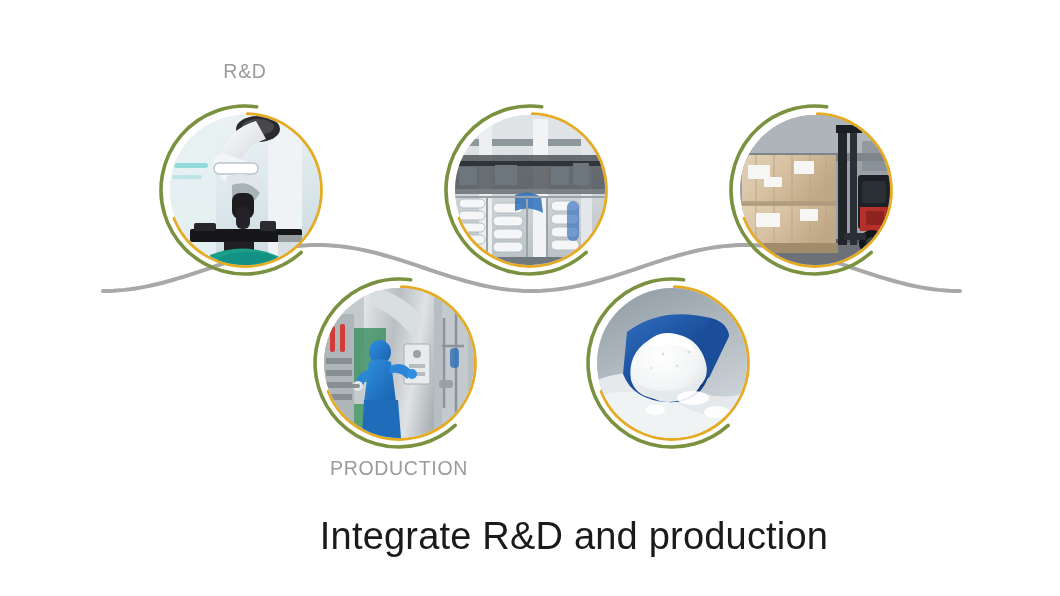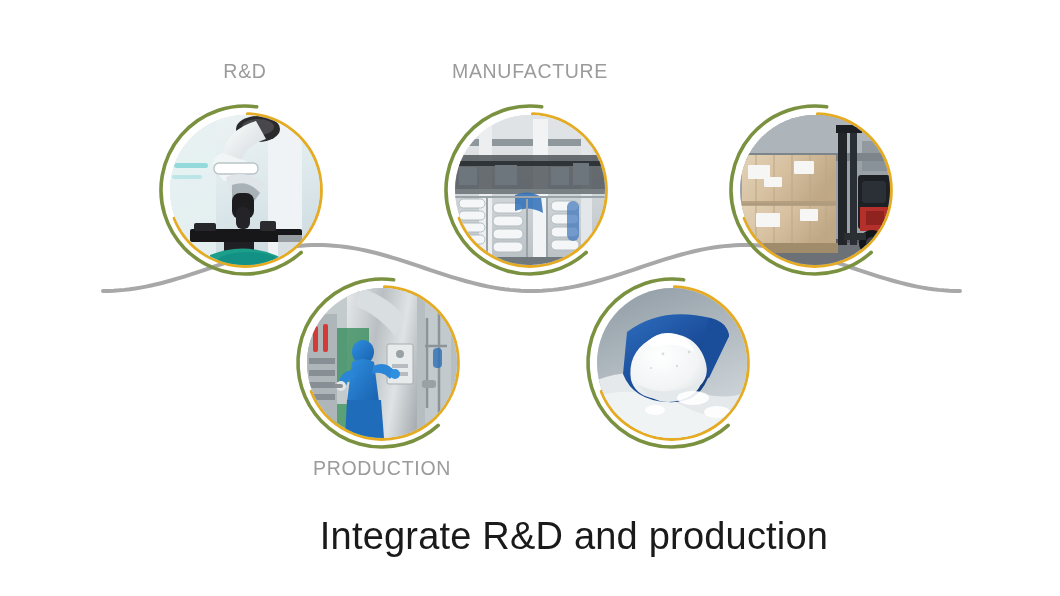--- a/index.html
+++ b/index.html
@@ -192,21 +192,20 @@
     <g stroke="#9aa3a8" stroke-width="2" fill="none">
       <path d="M0 82 H150"></path>
                 <path d="M32 82 V150"></path>
                 <path d="M72 84 V150"></path>
                 <path d="M92 82 V150"></path>
     </g>
     <rect x="0" y="142" width="150" height="8" fill="#6f787d"></rect>
   </svg>
 </div>
         </div>
-        <div class="node-label label-above">MANUFACTURE</div>
       </div>
       <div class="node" style="left: 727px; top: 102px; width: 176px; height: 176px;">
         <div class="ring-wrap">
           <svg class="ring-svg" viewBox="0 0 176 176">
             <path d="M 99.69 4.82 A 84 84 0 1 0 144.21 150.42" fill="none" stroke="#7a9140" stroke-width="3.6" stroke-linecap="round"></path>
             <path d="M 90.65 12.05 A 76 76 0 1 1 17.53 116.47" fill="none" stroke="#e5ab23" stroke-width="3.6" stroke-linecap="round"></path>
           </svg>
           <div class="photo" title="Forklift moving wrapped pallets of cartons">
   <svg viewBox="0 0 150 150" preserveAspectRatio="xMidYMid slice">
     <defs>
@@ -252,21 +251,21 @@
     <rect x="120" y="92" width="30" height="24" fill="#b5302a"></rect>
     <rect x="126" y="96" width="18" height="14" fill="#8e231f"></rect>
     <circle cx="132" cy="128" r="13" fill="#141719"></circle>
     <circle cx="132" cy="128" r="6" fill="#3b4046"></circle>
     <rect x="104" y="118" width="22" height="7" fill="#2a2f34"></rect>
     <rect x="122" y="26" width="28" height="30" fill="#7f878d" opacity="0.6"></rect>
   </svg>
 </div>
         </div>
       </div>
-      <div class="node" style="left: 294px; top: 275px; width: 176px; height: 176px;">
+      <div class="node" style="left: 311px; top: 275px; width: 176px; height: 176px;">
         <div class="ring-wrap">
           <svg class="ring-svg" viewBox="0 0 176 176">
             <path d="M 99.69 4.82 A 84 84 0 1 0 144.21 150.42" fill="none" stroke="#7a9140" stroke-width="3.6" stroke-linecap="round"></path>
             <path d="M 90.65 12.05 A 76 76 0 1 1 17.53 116.47" fill="none" stroke="#e5ab23" stroke-width="3.6" stroke-linecap="round"></path>
           </svg>
           <div class="photo" title="Worker in blue cleanroom suit operating stainless equipment">
   <svg viewBox="0 0 150 150" preserveAspectRatio="xMidYMid slice">
     <defs>
       <linearGradient id="steel" x1="0" y1="0" x2="1" y2="0.3">
         <stop offset="0" stop-color="#e6e9ea"></stop>

